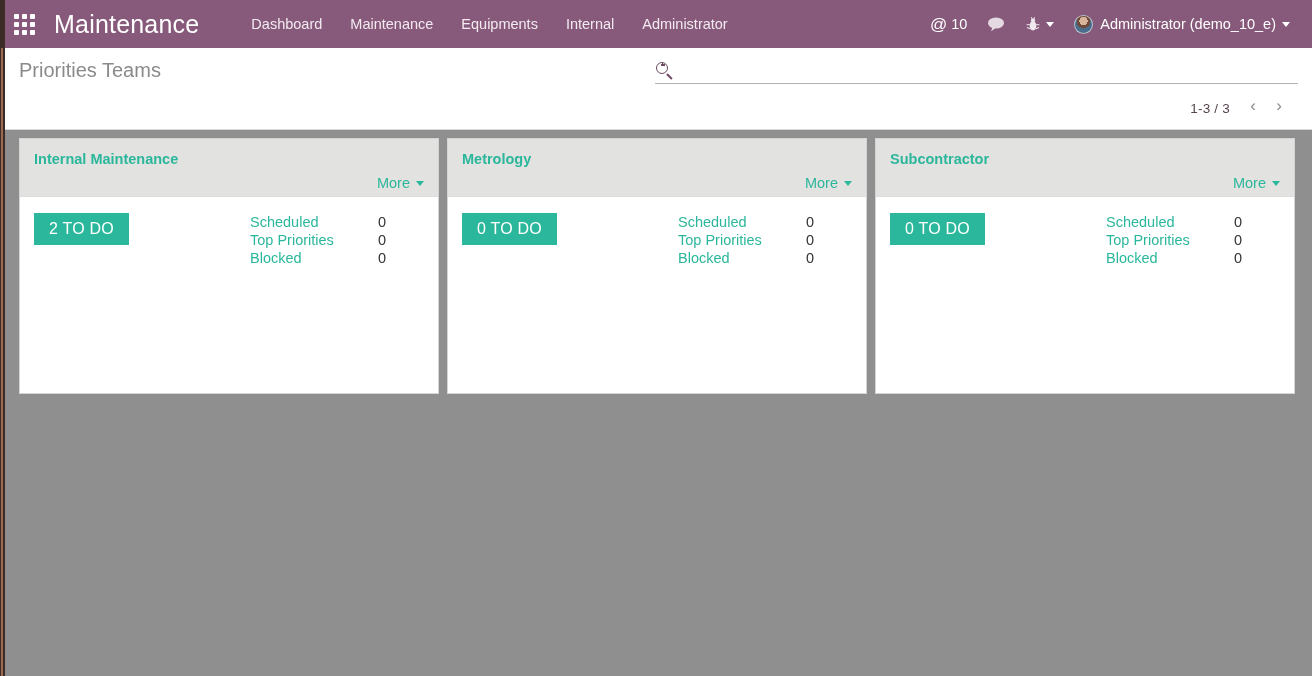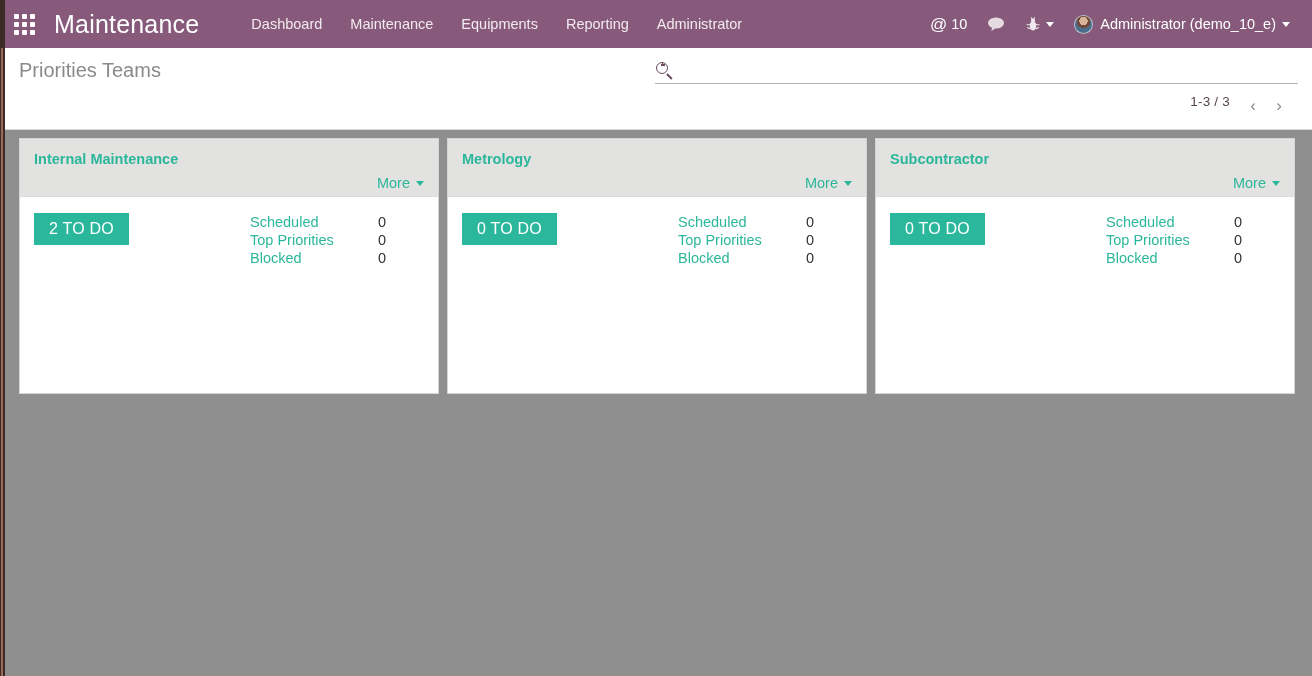--- a/index.html
+++ b/index.html
@@ -97,21 +97,21 @@
   }
   .search-icon .lens:before { left: 4.2px; top: 1.7px; width: 3.4px; height: 1.4px; }
   .search-icon .lens:after  { left: 5.1px; top: .6px;  width: 1.4px; height: 3.4px; }
   .search-icon .handle {
     position: absolute; left: 12px; top: 12px; width: 7px; height: 1.8px;
     background: #6b4a62; transform: rotate(45deg); transform-origin: left center;
   }
 
   .pager {
     position: absolute; right: 20px; top: 46px;
-    display: flex; align-items: flex-start; gap: 0;
+    display: flex; align-items: flex-end; gap: 0;
     font-size: 13.5px; color: #56454f;
   }
   .pager-count { margin-right: 10px; white-space: nowrap; letter-spacing: .2px; }
   .pager-btn {
     width: 26px; height: 22px; display: flex; align-items: center; justify-content: center;
     cursor: pointer; color: #8a8a8a; font-size: 17px; line-height: 1;
   }
 
   
   .board {
@@ -180,21 +180,21 @@
           <i></i>
       </div>
     </div>
 
     <div class="brand">Maintenance</div>
 
     <div class="menu">
       <div class="menu-item">Dashboard</div>
       <div class="menu-item">Maintenance</div>
       <div class="menu-item">Equipments</div>
-      <div class="menu-item">Reporting</div>
+      <div class="menu-item">Internal</div>
       <div class="menu-item">Administrator</div>
     </div>
 
     <div class="nav-right">
 
       <div class="nav-sys">
         <span class="at-glyph">@</span>
         <span class="mention-count">10</span>
       </div>
 

